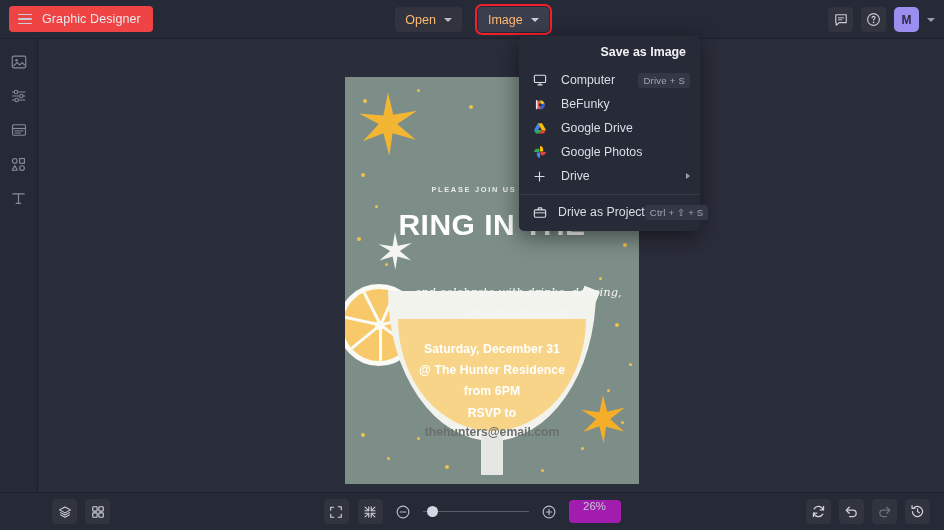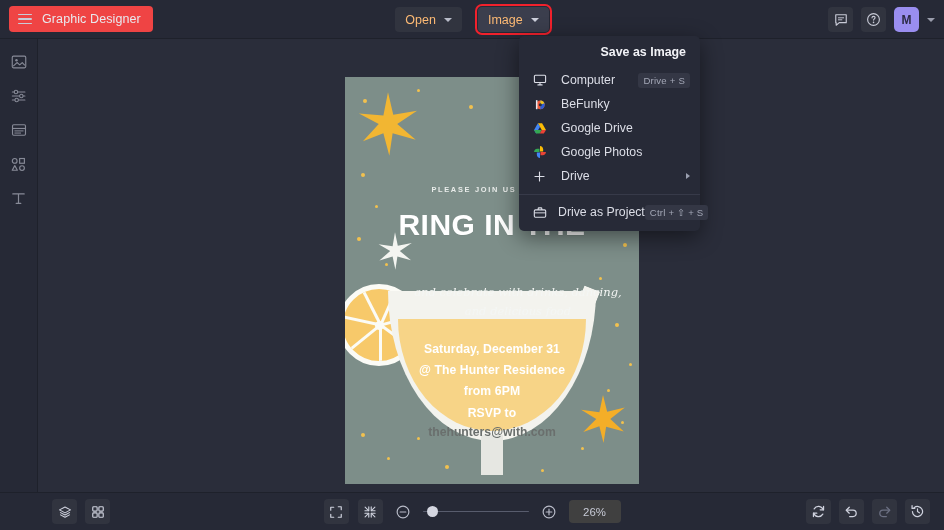--- a/index.html
+++ b/index.html
@@ -291,22 +291,22 @@
     position: absolute; left: 0; right: 0; height: 1.5px;
     background: #585c6d; border-radius: 1px;
   }
   .slider .knob {
     position: absolute; left: 4px;
     width: 11px; height: 11px; border-radius: 50%;
     background: #d4d6e0; border: 2px solid #d4d6e0;
   }
   .zoom-box {
     min-width: 52px; height: 23px;
-    background: #404040; border-radius: 4px;
-    display: flex; align-items: center; justify-content: center;
+    background: #a21caf; border-radius: 4px;
+    display: flex; align-items: flex-start; justify-content: center;
     color: #c6c9d5; font-size: 11.4px;
     cursor: pointer;
   }
   svg { display: block; }
 </style>
 </head>
 <body>
 
 <div class="app">
 
@@ -464,21 +464,21 @@
       <div class="poster-txt script">
         <div>and celebrate with drinks, dancing,</div>
         <div>and delicious food</div>
       </div>
       <div class="poster-txt details">
         <div>Saturday, December 31</div>
         <div>@ The Hunter Residence</div>
         <div>from 6PM</div>
         <div>RSVP to</div>
       </div>
-      <div class="poster-txt email">thehunters@with.com</div>
+      <div class="poster-txt email">thehunters@email.com</div>
     </div>
   </div>
 
   <div class="menu">
     <div class="menu-title">Save as Image</div>
 
     <div class="menu-item">
       <span class="mi-icon">
         <svg width="14" height="14" viewBox="0 0 16 16">
           <rect x="1.6" y="2.6" width="12.8" height="8.3" rx="1.1" fill="none" stroke="#dcdee7" stroke-width="1.25"></rect>

